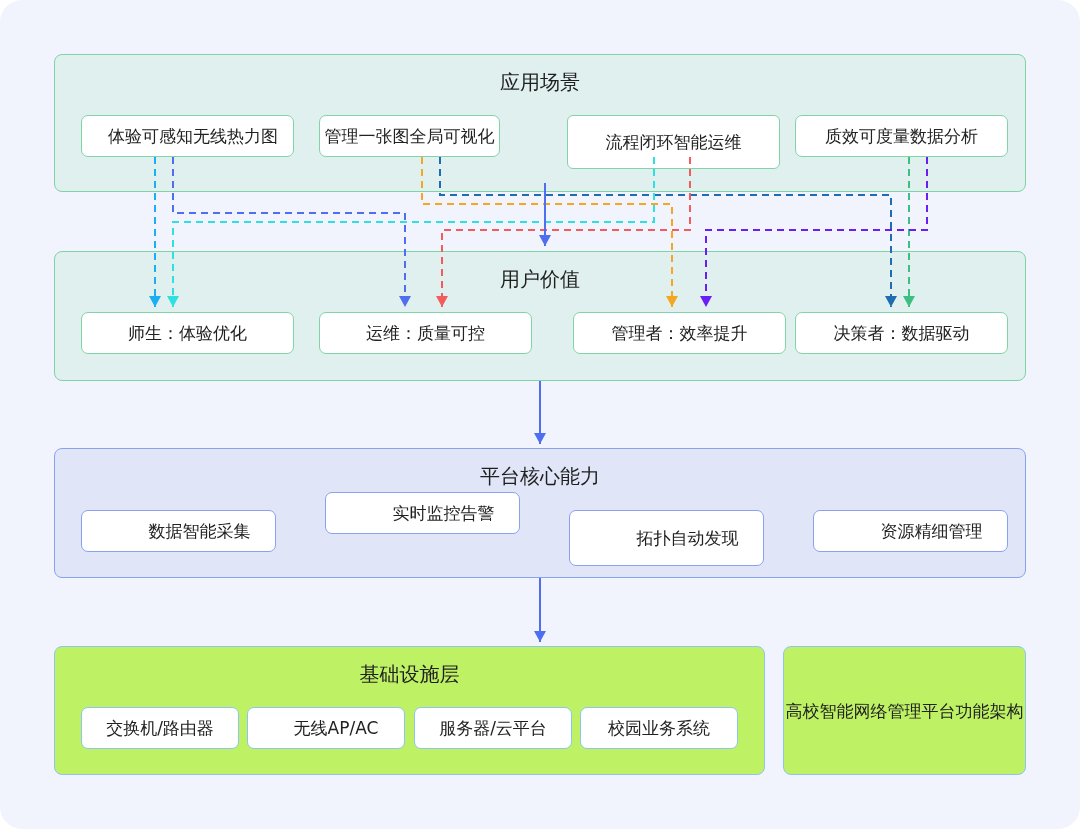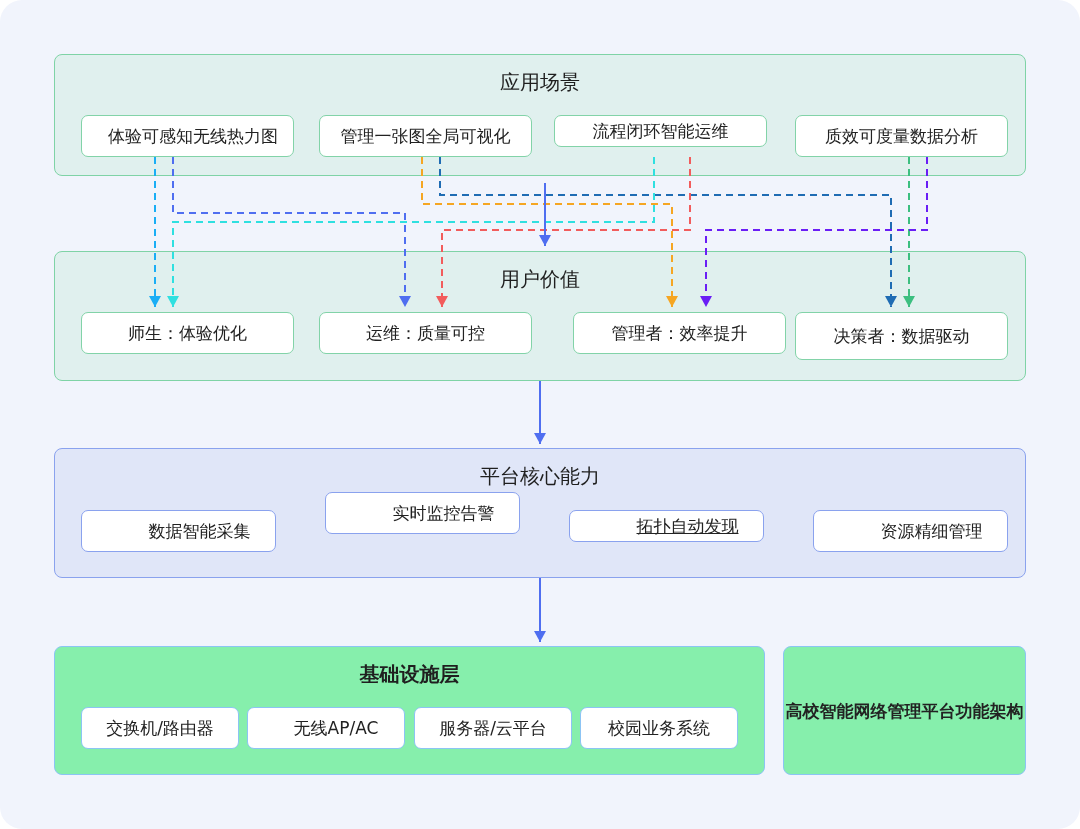--- a/index.html
+++ b/index.html
@@ -1,56 +1,56 @@
 <!DOCTYPE html>
 <html><head>
 <meta charset="utf-8">
 <style>
   html, body { margin: 0; padding: 0; background: #ffffff; }
   body { width: 1080px; height: 829px; position: relative; font-family: "DejaVu Sans", "Liberation Sans", sans-serif; color: #1f1f1f; }
   .frame { position: absolute; left: 0; top: 0; width: 1080px; height: 829px; background: #f1f4fc; border-radius: 22px; }
   .layer { position: absolute; border-radius: 8px; box-sizing: border-box; }
   .layer.green { background: #e0f0ee; border: 1.5px solid #7fd3a6; }
   .layer.violet { background: #e0e6f8; border: 1.5px solid #8aa2ee; }
-  .layer.sky { background: #86efac; border: 1.5px solid #8cc4f4; font-weight: bold; }
+  .layer.sky { background: #bef264; border: 1.5px solid #8cc4f4; }
   .layer-title { position: absolute; left: 0; right: 0; text-align: center; font-size: 20px; color: #1f1f1f; }
   .node { position: absolute; background: #ffffff; border-radius: 7px; box-sizing: border-box; display: flex; align-items: center; justify-content: center; font-size: 17px; color: #222; white-space: nowrap; }
   .node.green { border: 1.5px solid #82d3a8; }
   .node.violet { border: 1.5px solid #8aa2ee; padding-left: 42px; }
   .node.sky { border: 1.5px solid #8cc4f4; }
   .caption { position: absolute; display: flex; flex-direction: row; align-items: center; justify-content: center; font-size: 17px; line-height: 28px; color: #222; }
   svg.connectors { position: absolute; left: 0; top: 0; pointer-events: none; }
 </style>
 </head>
 <body>
 
 <div class="frame">
 
-  <div class="layer green" style="left:54px;top:54px;width:972px;height:122px;">
+  <div class="layer green" style="left:54px;top:54px;width:972px;height:138px;">
     <div class="layer-title" style="top:14px;">应用场景</div>
   </div>
   <div class="node green" style="left:81px;top:115px;width:213px;height:42px;padding-left:11px;">体验可感知无线热力图</div>
-  <div class="node green" style="left:319px;top:115px;width:213px;height:42px;">管理一张图全局可视化</div>
-  <div class="node green" style="left:554px;top:115px;width:213px;height:32px;">流程闭环智能运维</div>
+  <div class="node green" style="left:319px;top:115px;width:181px;height:42px;">管理一张图全局可视化</div>
+  <div class="node green" style="left:567px;top:115px;width:213px;height:54px;border-radius:6px;">流程闭环智能运维</div>
   <div class="node green" style="left:795px;top:115px;width:213px;height:42px;">质效可度量数据分析</div>
 
   <div class="layer green" style="left:54px;top:251px;width:972px;height:130px;">
     <div class="layer-title" style="top:14px;">用户价值</div>
   </div>
   <div class="node green" style="left:81px;top:312px;width:213px;height:42px;">师生：体验优化</div>
   <div class="node green" style="left:319px;top:312px;width:213px;height:42px;">运维：质量可控</div>
   <div class="node green" style="left:557px;top:312px;width:213px;height:42px;margin-left:16px;">管理者：效率提升</div>
-  <div class="node green" style="left:795px;top:312px;width:213px;height:48px;">决策者：数据驱动</div>
+  <div class="node green" style="left:795px;top:312px;width:213px;height:42px;">决策者：数据驱动</div>
 
   <div class="layer violet" style="left:54px;top:448px;width:972px;height:130px;">
     <div class="layer-title" style="top:14px;">平台核心能力</div>
   </div>
   <div class="node violet" style="left:81px;top:510px;width:195px;height:42px;">数据智能采集</div>
   <div class="node violet" style="left:325px;top:492px;width:195px;height:42px;">实时监控告警</div>
-  <div class="node violet" style="left:569px;top:510px;width:195px;height:32px;text-decoration:underline;">拓扑自动发现</div>
+  <div class="node violet" style="left:569px;top:510px;width:195px;height:56px;">拓扑自动发现</div>
   <div class="node violet" style="left:813px;top:510px;width:195px;height:42px;">资源精细管理</div>
 
   <div class="layer sky" style="left:54px;top:646px;width:711px;height:129px;">
     <div class="layer-title" style="top:14px;">基础设施层</div>
   </div>
   <div class="node sky" style="left:81px;top:707px;width:158px;height:42px;">交换机/路由器</div>
   <div class="node sky" style="left:247px;top:707px;width:158px;height:42px;padding-left:20px;">无线AP/AC</div>
   <div class="node sky" style="left:414px;top:707px;width:158px;height:42px;">服务器/云平台</div>
   <div class="node sky" style="left:580px;top:707px;width:158px;height:42px;">校园业务系统</div>
 

